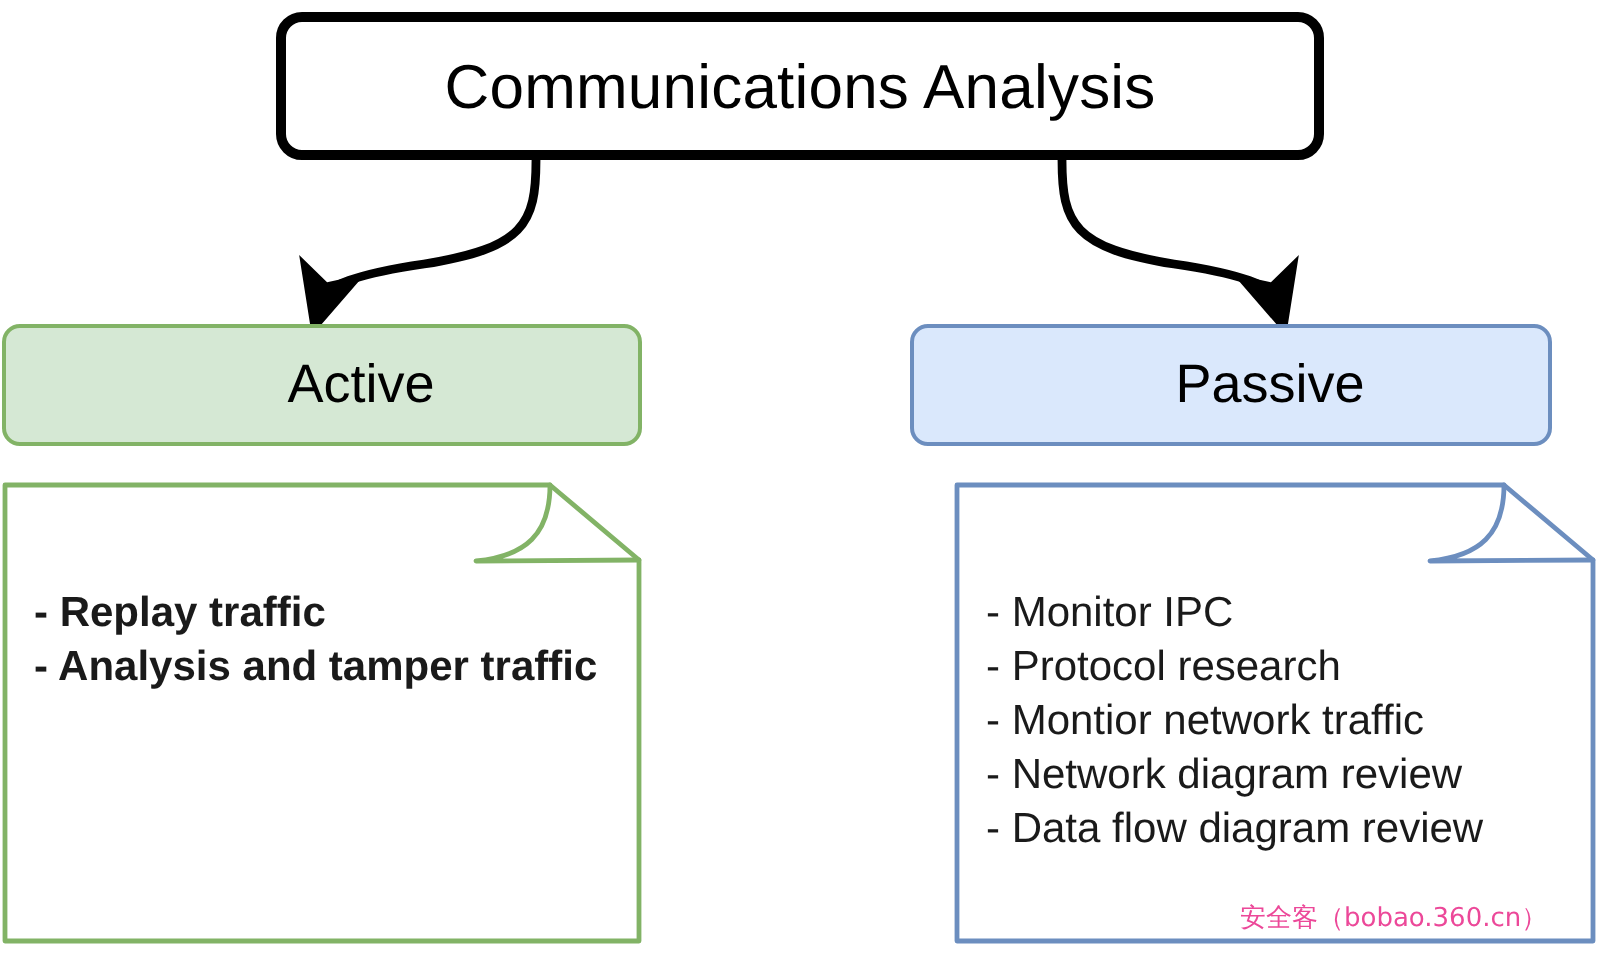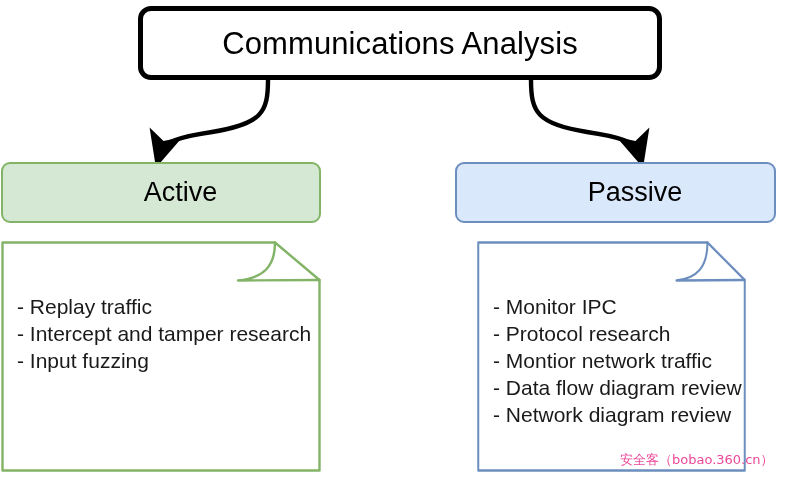--- a/index.html
+++ b/index.html
@@ -89,22 +89,22 @@
     background: #dae8fc;
     border-color: #6c8ebf;
   }
 
   
   .note-card {
     position: absolute;
     top: 241px;
     height: 231px;
   }
-  .note-card.active-note  { left: 1px;   width: 320px; }
-  .note-card.passive-note { left: 477px; width: 269px; }
+  .note-card.active-note  { left: 1px;   width: 320px; font-weight: bold; }
+  .note-card.passive-note { left: 477px; width: 321px; }
 
   .note-card svg {
     position: absolute;
     left: 0;
     top: 0;
     width: 100%;
     height: 100%;
     display: block;
   }
 
@@ -159,38 +159,37 @@
     <span class="node-label">Active</span>
   </div>
 
   <div class="note-card active-note">
     <svg viewBox="0 0 320 231" preserveAspectRatio="none">
       <path d="M 1.5 1.5 L 274 1.5 L 318.5 39 L 318.5 229.5 L 1.5 229.5 Z" fill="#ffffff" stroke="#82b366" stroke-width="2.4" stroke-linejoin="round"></path>
       <path d="M 274 1.5 C 274 26, 262 37, 237 39.5 L 318.5 39" fill="none" stroke="#82b366" stroke-width="2.4" stroke-linejoin="round" stroke-linecap="round"></path>
     </svg>
     <div class="note-body">
       <div class="note-line">- Replay traffic</div>
-      <div class="note-line">- Intercept and tamper research</div>
-      <div class="note-line">- Input fuzzing</div>
+      <div class="note-line">- Analysis and tamper traffic</div>
     </div>
   </div>
 
   <div class="branch-header passive-header">
     <span class="node-label">Passive</span>
   </div>
 
   <div class="note-card passive-note">
     <svg viewBox="0 0 321 231" preserveAspectRatio="none">
       <path d="M 1.5 1.5 L 275 1.5 L 319.5 39 L 319.5 229.5 L 1.5 229.5 Z" fill="#ffffff" stroke="#6c8ebf" stroke-width="2.4" stroke-linejoin="round"></path>
       <path d="M 275 1.5 C 275 26, 263 37, 238 39.5 L 319.5 39" fill="none" stroke="#6c8ebf" stroke-width="2.4" stroke-linejoin="round" stroke-linecap="round"></path>
     </svg>
     <div class="note-body">
       <div class="note-line">- Monitor IPC</div>
       <div class="note-line">- Protocol research</div>
       <div class="note-line">- Montior network traffic</div>
+      <div class="note-line">- Network diagram review</div>
       <div class="note-line">- Data flow diagram review</div>
-      <div class="note-line">- Network diagram review</div>
     </div>
   </div>
 
   <div class="watermark">安全客（bobao.360.cn）</div>
 
 </div>
 
 </body></html>

